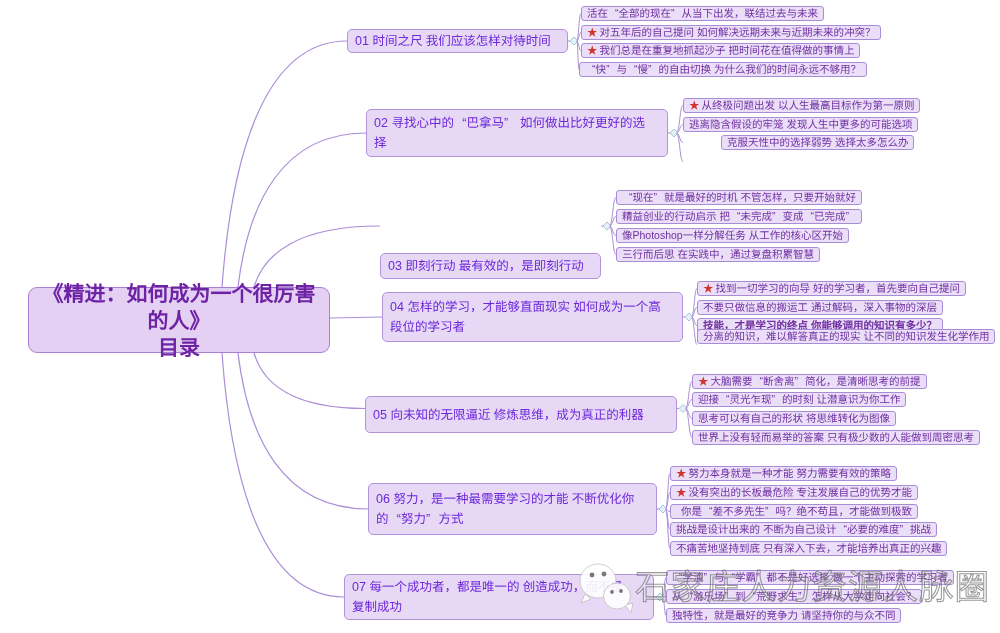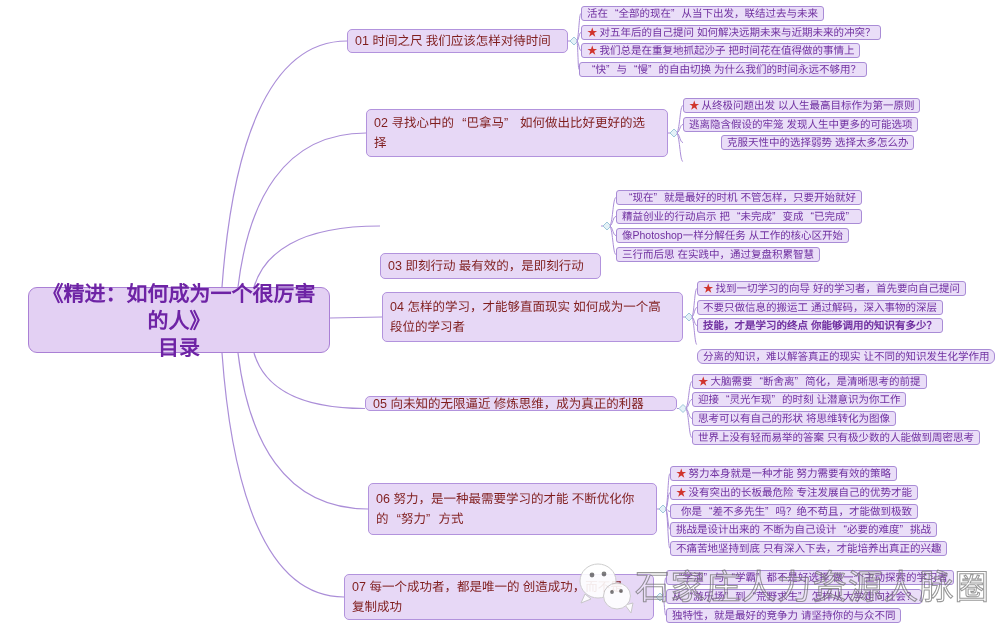--- a/index.html
+++ b/index.html
@@ -15,21 +15,21 @@
     width:302px;height:66px;
     background:#e3d0f3;border:1.5px solid #aa80d5;border-radius:9px;
     color:#6e23a5;font-weight:bold;font-size:21px;line-height:27px;
     text-align:center;padding:0 4px;white-space:pre-line;
     display:flex;align-items:center;justify-content:center;
   }
   .central > span.ctxt{display:inline-block;width:100%;}
   .bnode{
     position:absolute;box-sizing:border-box;
     background:#e7d8f6;border:1px solid #b293dd;border-radius:5px;
-    color:#7f1d1d;font-size:12.5px;line-height:20px;font-weight:500;
+    color:#6d28d9;font-size:12.5px;line-height:20px;font-weight:500;
     padding:1px 7px;white-space:pre-line;
     display:flex;align-items:center;
   }
   .bnode > span.btxt{display:inline-block;}
   .leaf{
     position:absolute;box-sizing:border-box;height:15px;
     background:#eadef8;border:1px solid #a98cd6;border-radius:3px;
     color:#7030a0;font-size:10.5px;line-height:13px;
     padding:0 5px;white-space:nowrap;
   }
@@ -115,22 +115,22 @@
     <div class="bnode" style="left: 380px; top: 213px; min-width: 221px; height: 26px; margin-top: 40px;"><span class="btxt">03 即刻行动 最有效的，是即刻行动</span></div>
     <div class="leaf" style="left: 616px; top: 190px;"><span><span class="fwq o">“</span>现在<span class="fwq c">”</span>就是最好的时机 不管怎样，只要开始就好</span></div>
     <div class="leaf" style="left: 616px; top: 209px;"><span>精益创业的行动启示 把<span class="fwq o">“</span>未完成<span class="fwq c">”</span>变成<span class="fwq o">“</span>已完成<span class="fwq c">”</span></span></div>
     <div class="leaf" style="left: 616px; top: 228px;"><span>像Photoshop一样分解任务 从工作的核心区开始</span></div>
     <div class="leaf" style="left: 616px; top: 247px;"><span>三行而后思 在实践中，通过复盘积累智慧</span></div>
     <div class="bnode" style="left: 382px; top: 292px; min-width: 301px; height: 50px;"><span class="btxt">04 怎样的学习，才能够直面现实 如何成为一个高
 段位的学习者</span></div>
     <div class="leaf" style="left: 697px; top: 281px;"><span class="star">★</span><span>找到一切学习的向导 好的学习者，首先要向自己提问</span></div>
     <div class="leaf" style="left: 697px; top: 300px;"><span>不要只做信息的搬运工 通过解码，深入事物的深层</span></div>
     <div class="leaf" style="left: 697px; top: 318px; font-weight: bold;"><span>技能，才是学习的终点 你能够调用的知识有多少？</span></div>
-    <div class="leaf" style="left: 697px; top: 349px; border-radius: 6px;"><span>分离的知识，难以解答真正的现实 让不同的知识发生化学作用</span></div>
-    <div class="bnode" style="left: 365px; top: 396px; min-width: 312px; height: 15px;"><span class="btxt">05 向未知的无限逼近 修炼思维，成为真正的利器</span></div>
+    <div class="leaf" style="left: 697px; top: 329px;"><span>分离的知识，难以解答真正的现实 让不同的知识发生化学作用</span></div>
+    <div class="bnode" style="left: 365px; top: 396px; min-width: 312px; height: 37px;"><span class="btxt">05 向未知的无限逼近 修炼思维，成为真正的利器</span></div>
     <div class="leaf" style="left: 692px; top: 374px;"><span class="star">★</span><span>大脑需要<span class="fwq o">“</span>断舍离<span class="fwq c">”</span>简化，是清晰思考的前提</span></div>
     <div class="leaf" style="left: 692px; top: 392px;"><span>迎接<span class="fwq o">“</span>灵光乍现<span class="fwq c">”</span>的时刻 让潜意识为你工作</span></div>
     <div class="leaf" style="left: 692px; top: 411px;"><span>思考可以有自己的形状 将思维转化为图像</span></div>
     <div class="leaf" style="left: 692px; top: 430px;"><span>世界上没有轻而易举的答案 只有极少数的人能做到周密思考</span></div>
     <div class="bnode" style="left: 368px; top: 483px; min-width: 289px; height: 52px;"><span class="btxt">06 努力，是一种最需要学习的才能 不断优化你
 的<span class="fwq o">“</span>努力<span class="fwq c">”</span>方式</span></div>
     <div class="leaf" style="left: 670px; top: 466px;"><span class="star">★</span><span>努力本身就是一种才能 努力需要有效的策略</span></div>
     <div class="leaf" style="left: 670px; top: 485px;"><span class="star">★</span><span>没有突出的长板最危险 专注发展自己的优势才能</span></div>
     <div class="leaf" style="left: 670px; top: 504px; padding-left: 10px;"><span>你是<span class="fwq o">“</span>差不多先生<span class="fwq c">”</span>吗？绝不苟且，才能做到极致</span></div>
     <div class="leaf" style="left: 670px; top: 522px;"><span>挑战是设计出来的 不断为自己设计<span class="fwq o">“</span>必要的难度<span class="fwq c">”</span>挑战</span></div>

